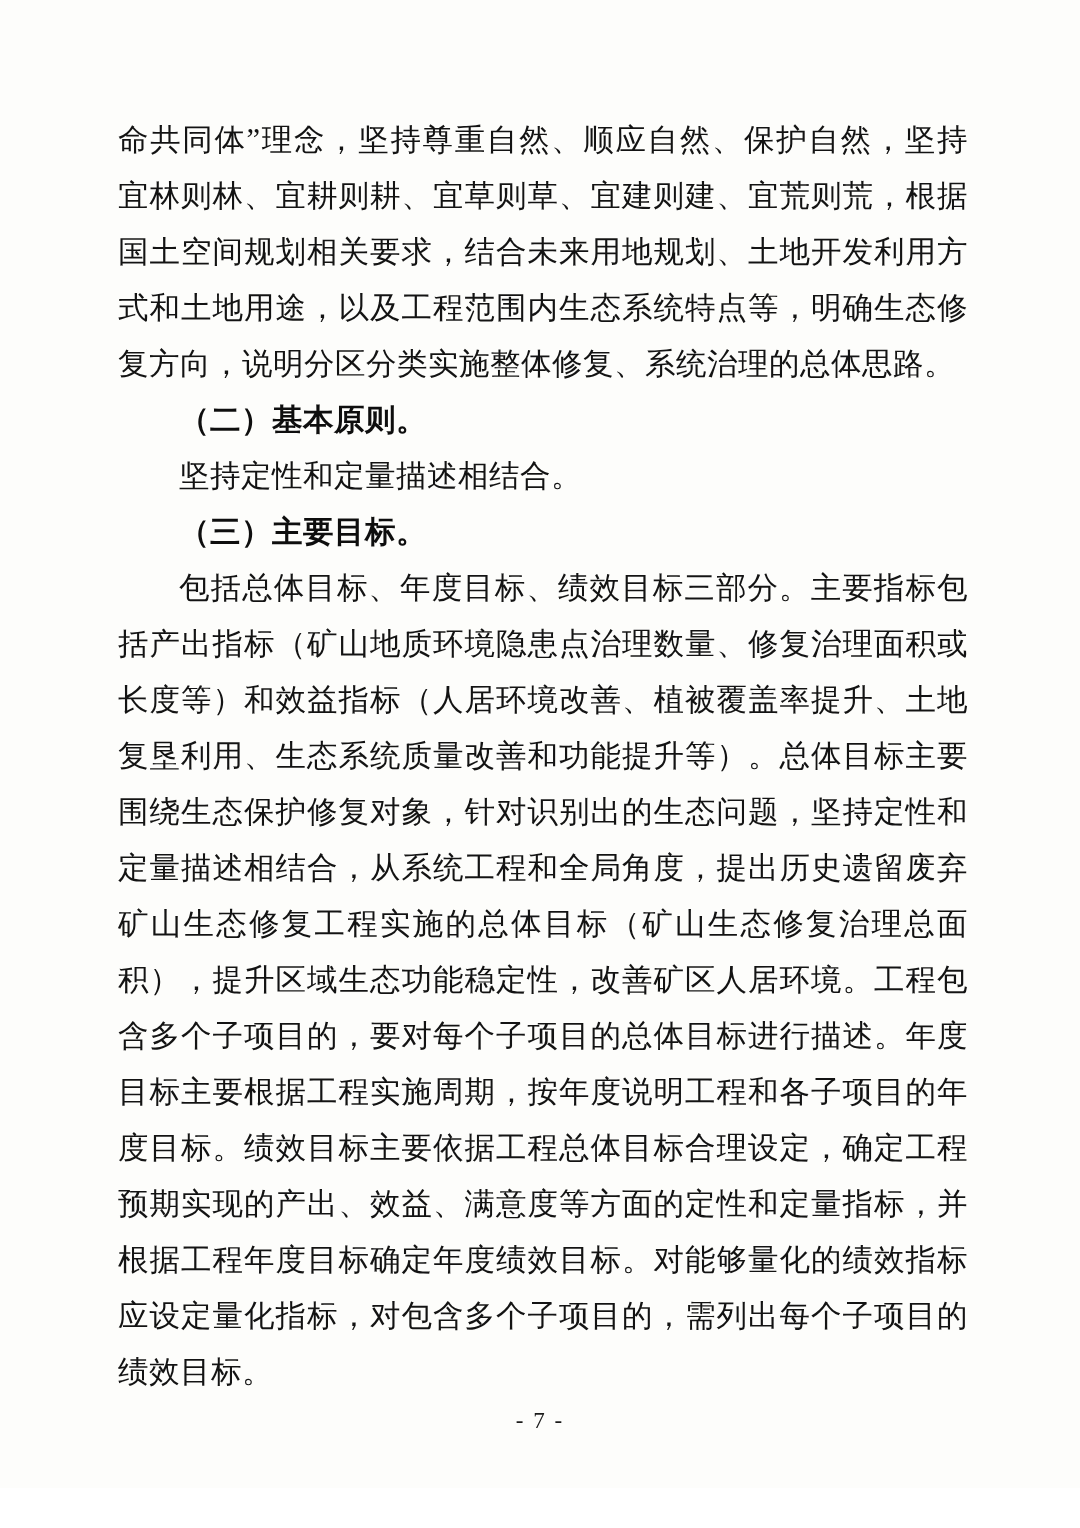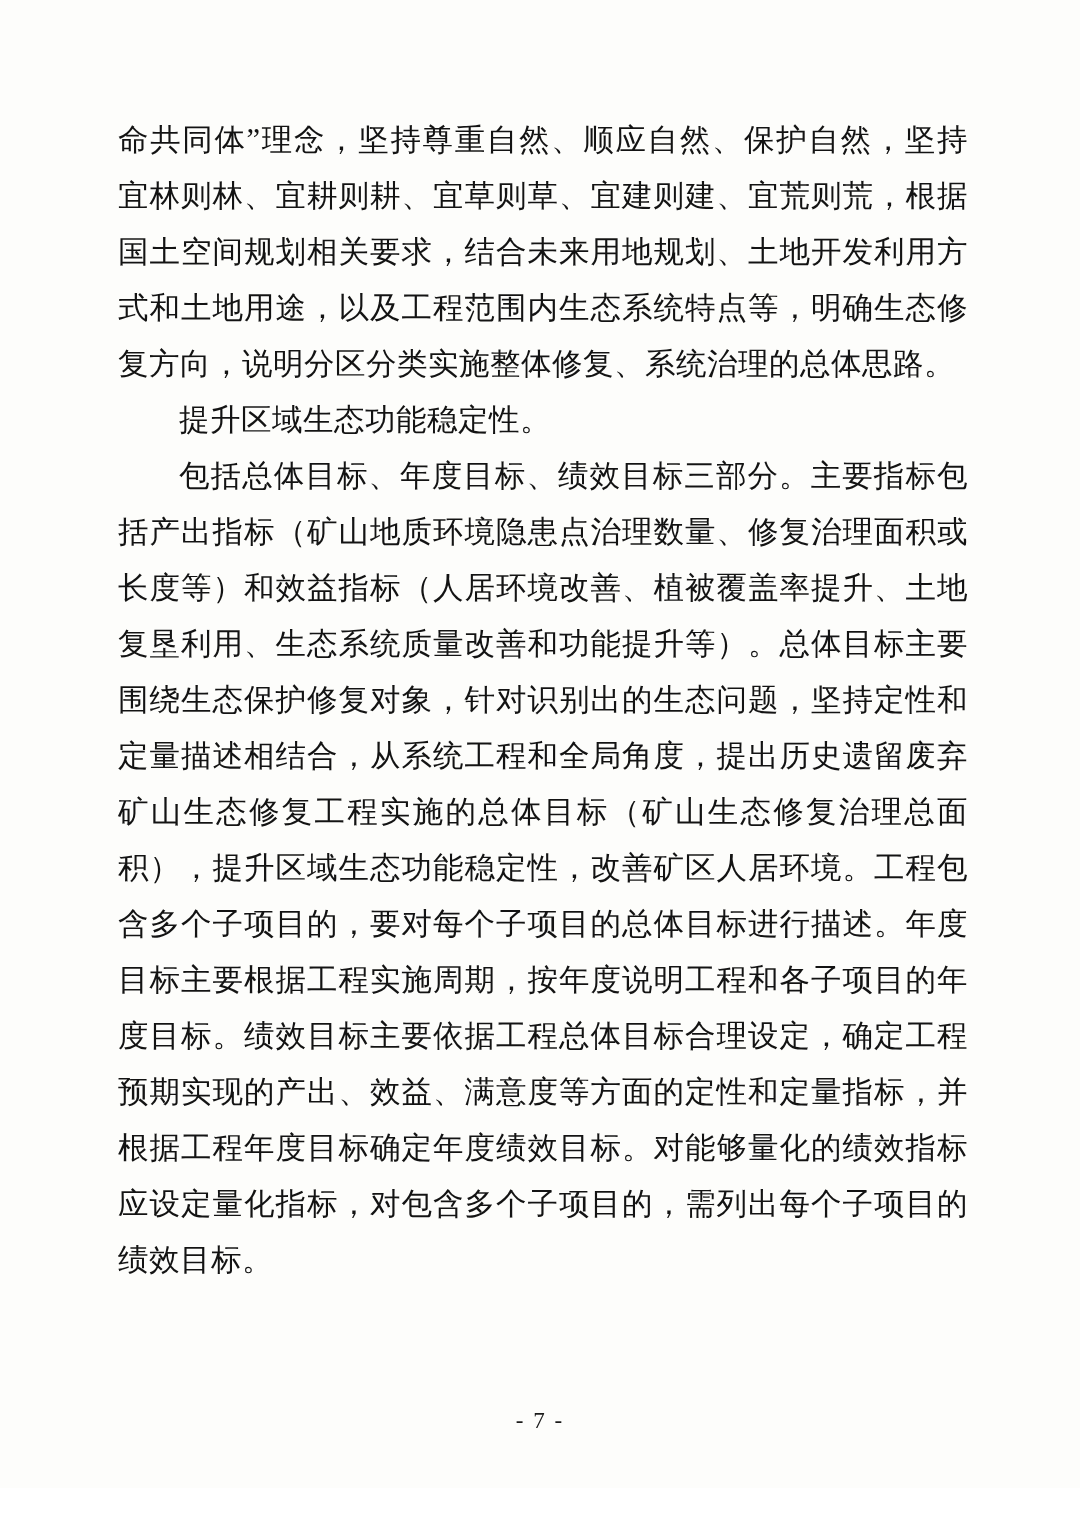--- a/index.html
+++ b/index.html
@@ -69,22 +69,24 @@
   }
 </style>
 </head>
 <body>
 
 <div class="page">
   <div class="content">
 
     <p class="para cont">命共同体”理念，坚持尊重自然、顺应自然、保护自然，坚持宜林则林、宜耕则耕、宜草则草、宜建则建、宜荒则荒，根据国土空间规划相关要求，结合未来用地规划、土地开发利用方式和土地用途，以及工程范围内生态系统特点等，明确生态修复方向，说明分区分类实施整体修复、系统治理的总体思路。</p>
 
+    <p class="heading">（二）基本原则。</p>
 
-    <p class="para indent">提升区域生态功能稳定性。</p>
+    <p class="para indent">坚持定性和定量描述相结合。</p>
 
+    <p class="heading">（三）主要目标。</p>
 
     <p class="para indent" id="rich-paragraph"><span>包括总体目标、年度目标、绩效目标三部分。主要指标包括产出指标（矿山地质环境隐患点治理数量、修复治理面积或长度等）和效益指标（人居环境改善、植被覆盖率提升、土地复垦利用、生态系统质量改善和功能提升等）。</span><span class="bold-inline">总体目标</span><span>主要围绕生态保护修复对象，针对识别出的生态问题，坚持定性和定量描述相结合，从系统工程和全局角度，提出历史遗留废弃矿山生态修复工程实施的总体目标（矿山生态修复治理总面积），提升区域生态功能稳定性，改善矿区人居环境。工程包含多个子项目的，要对每个子项目的总体目标进行描述。</span><span class="bold-inline">年度目标</span><span>主要根据工程实施周期，按年度说明工程和各子项目的年度目标。</span><span class="bold-inline">绩效目标</span><span>主要依据工程总体目标合理设定，确定工程预期实现的产出、效益、满意度等方面的定性和定量指标，并根据工程年度目标确定年度绩效目标。对能够量化的绩效指标应设定量化指标，对包含多个子项目的，需列出每个子项目的绩效目标。</span></p>
 
   </div>
 
   <div class="footer">- 7 -</div>
 </div>
 
 </body></html>

